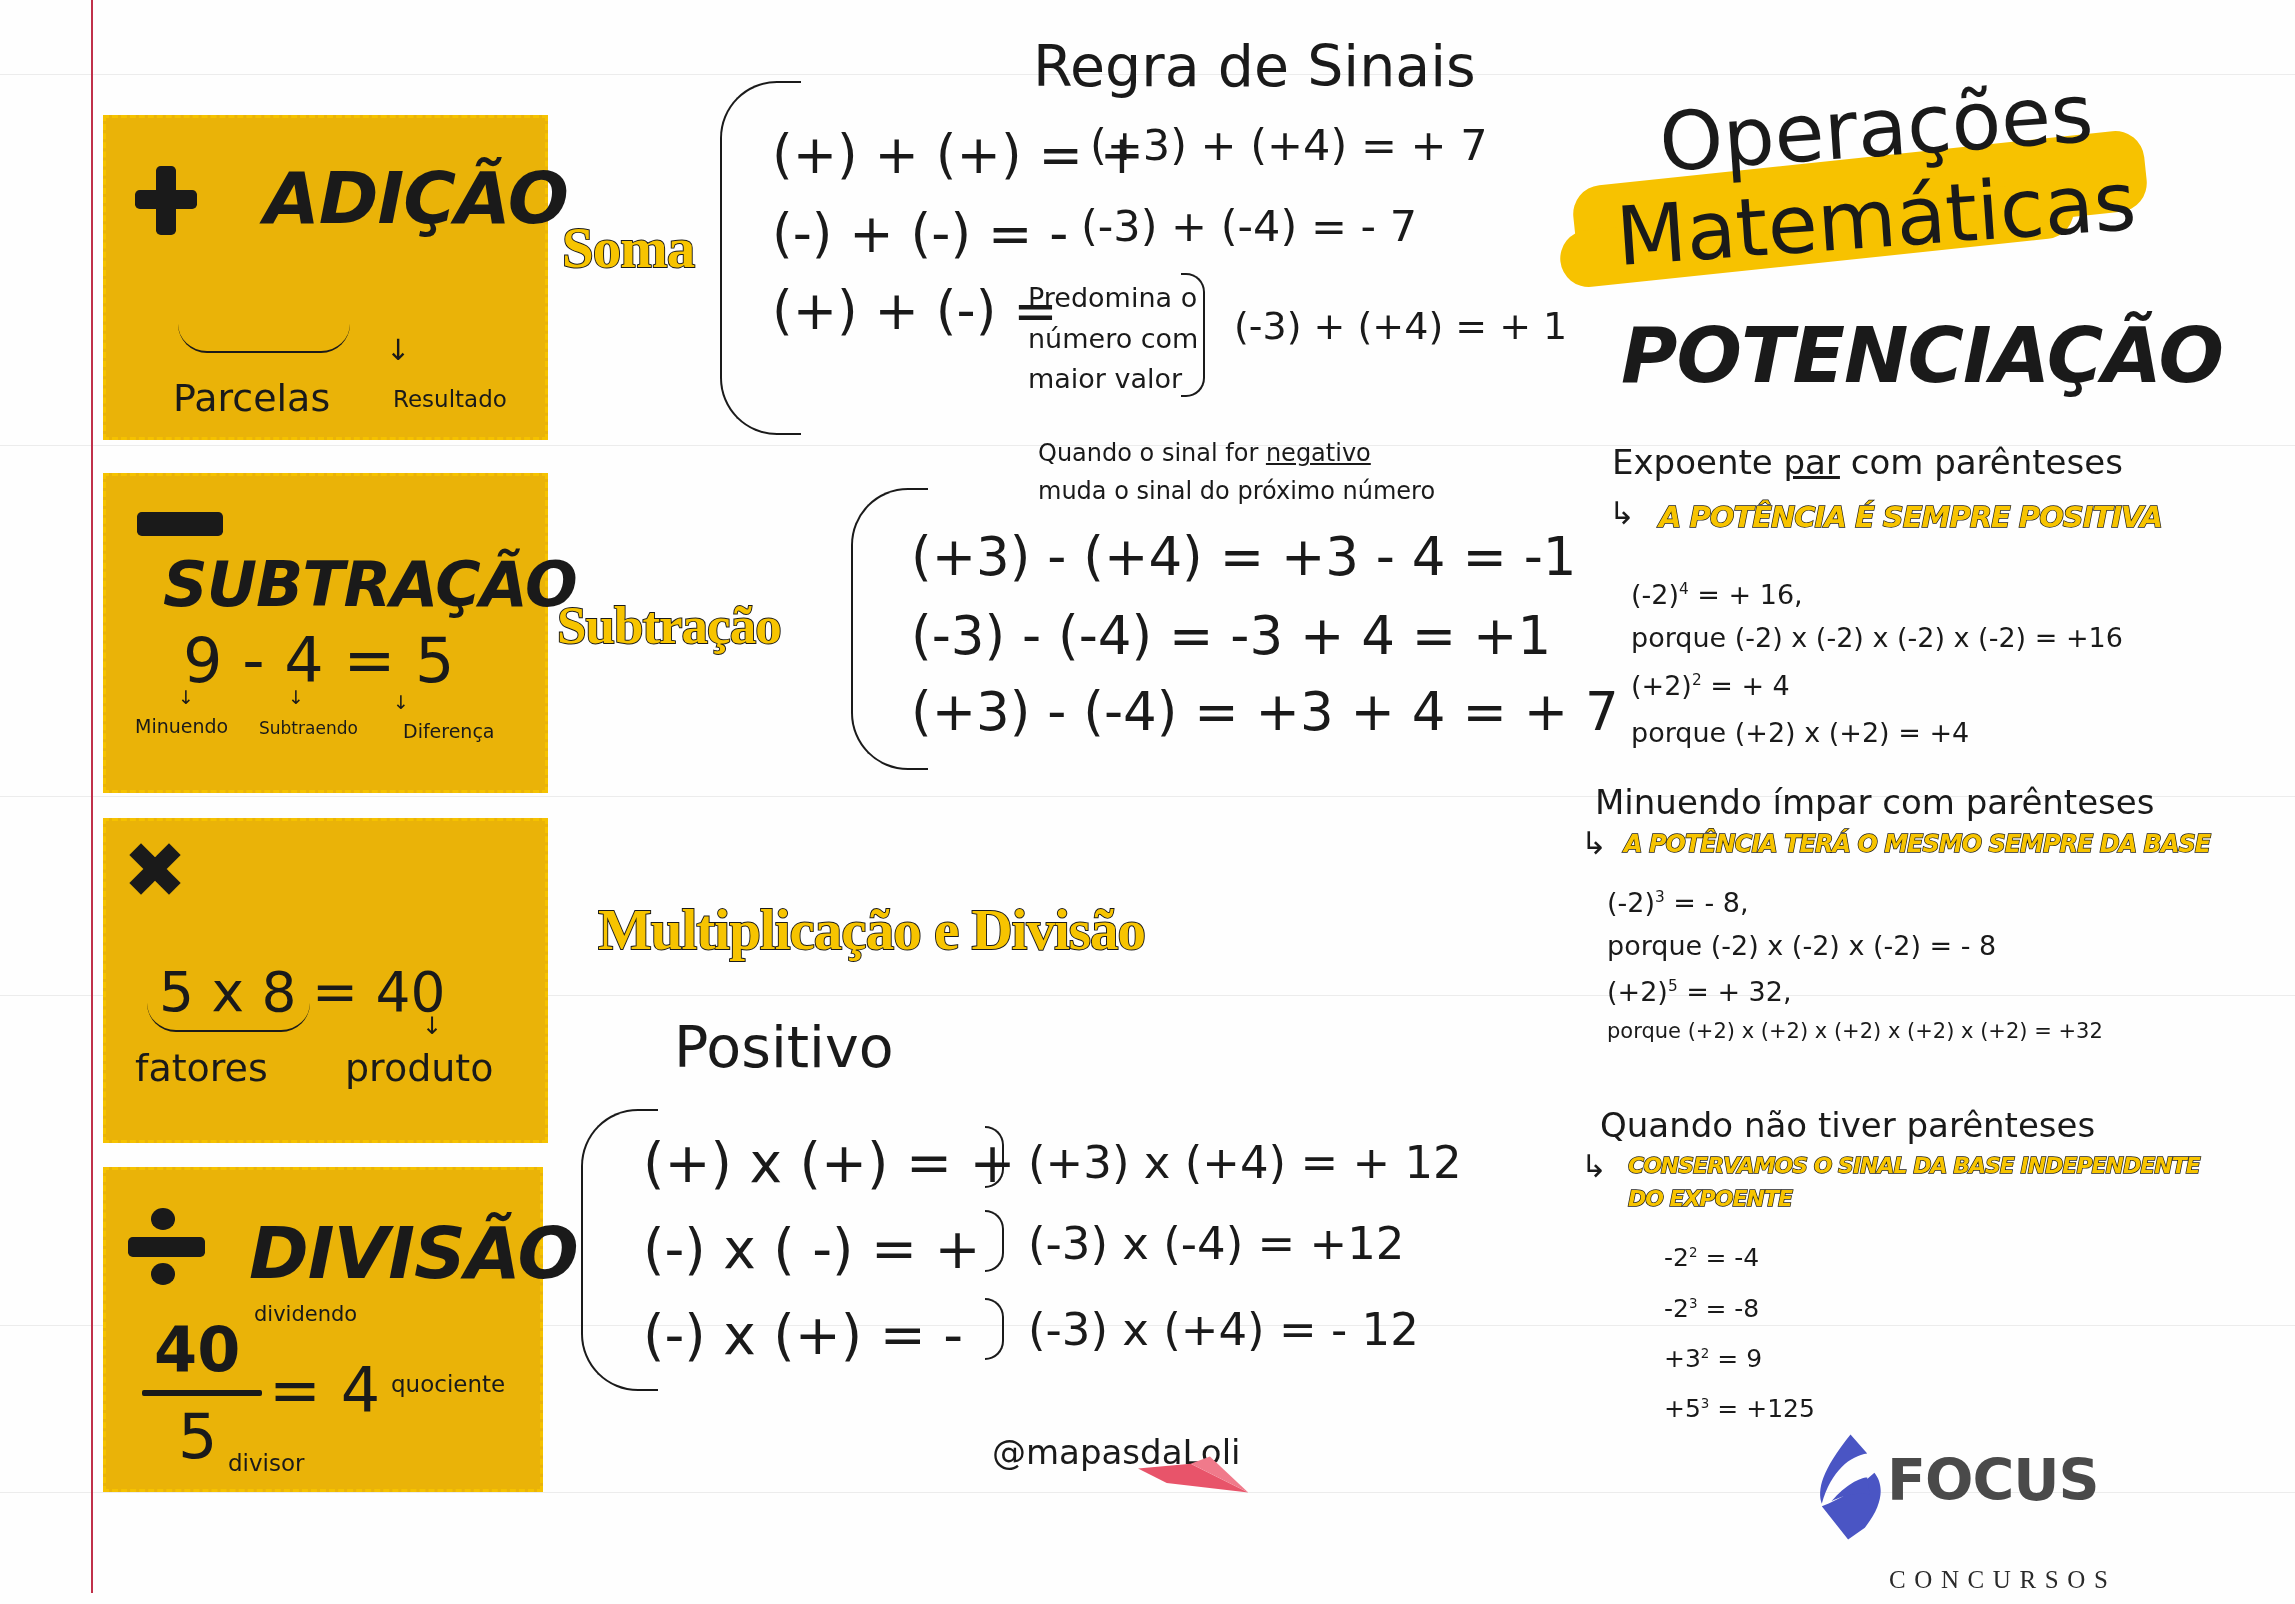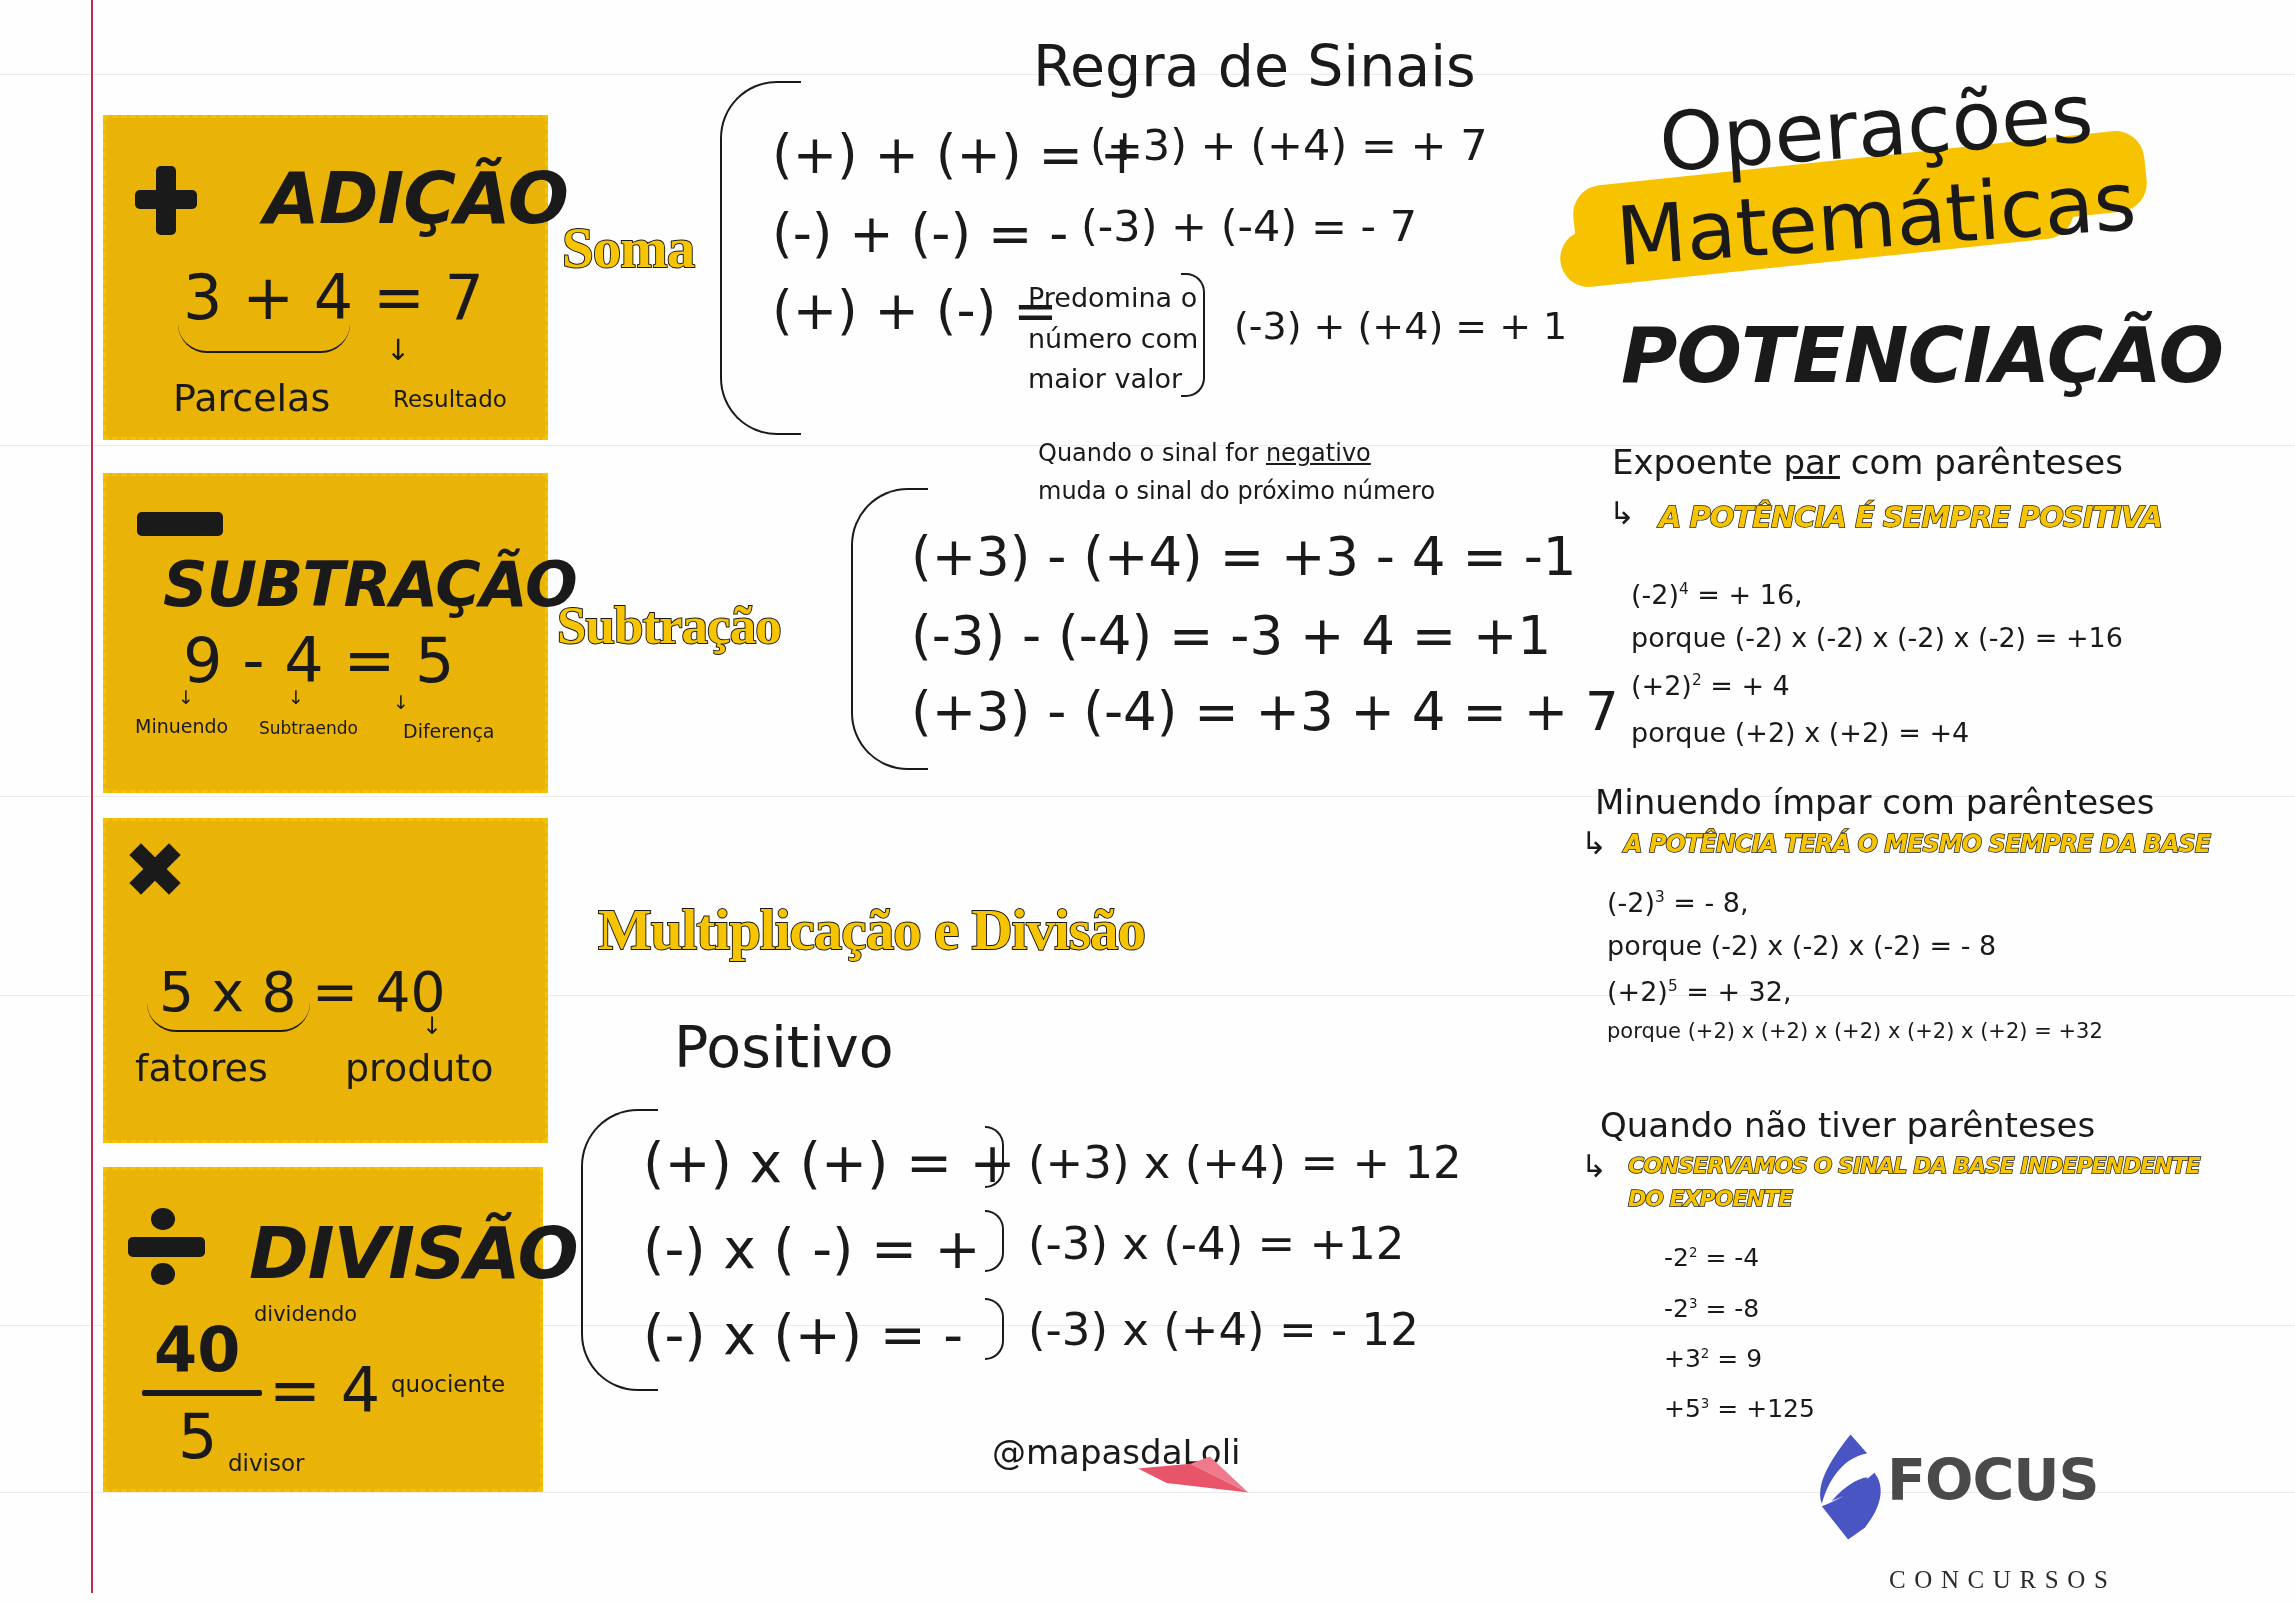--- a/index.html
+++ b/index.html
@@ -29,21 +29,20 @@
 <div class="rule" style="top:796px"></div>
 <div class="rule" style="top:995px"></div>
 <div class="rule" style="top:1325px"></div>
 <div class="rule" style="top:1492px"></div>
 <div class="margin"></div>
 
 <div class="box" style="left:103px;top:115px;width:445px;height:325px">
   <div class="sym" style="left:29px;top:72px;width:62px;height:19px"></div>
   <div class="sym" style="left:50px;top:48px;width:20px;height:69px"></div>
   <div class="abs bold" style="left:158px;top:38px;font-size:72px">ADIÇÃO</div>
-  <div class="abs hand" style="left:77px;top:143px;font-size:62px">3 + 4 = 7</div>
   <div class="under" style="left:72px;top:206px;width:172px;height:29px"></div>
   <div class="abs hand" style="left:280px;top:215px;font-size:29px">↓</div>
   <div class="abs hand" style="left:67px;top:258px;font-size:38px">Parcelas</div>
   <div class="abs hand" style="left:287px;top:268px;font-size:23px">Resultado</div>
 </div>
 
 <div class="box" style="left:103px;top:473px;width:445px;height:320px">
   <div class="sym" style="left:31px;top:36px;width:86px;height:24px"></div>
   <div class="abs bold" style="left:57px;top:72px;font-size:62px">SUBTRAÇÃO</div>
   <div class="abs hand" style="left:77px;top:148px;font-size:62px">9 - 4 = 5</div>

